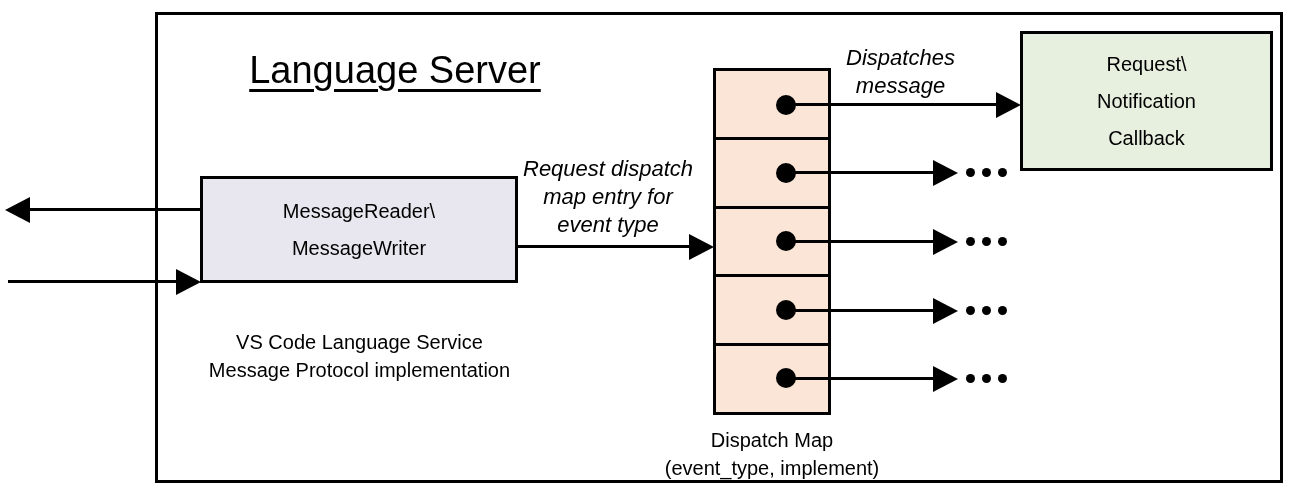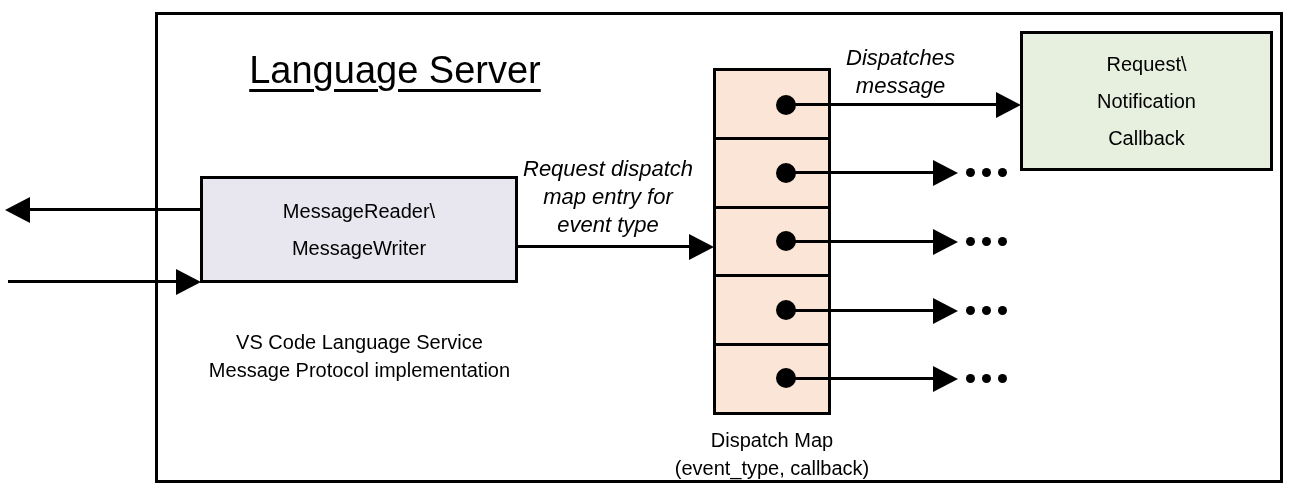--- a/index.html
+++ b/index.html
@@ -67,21 +67,21 @@
 event type</div>
 
   <div id="dispatch-map" class="abs">
     <div class="cell"></div>
     <div class="cell"></div>
     <div class="cell"></div>
     <div class="cell"></div>
     <div class="cell"></div>
   </div>
   <div id="map-caption" class="abs caption pre center">Dispatch Map
-(event_type, callback)</div>
+(event_type, implement)</div>
 
   <div class="abs dot" style="left:776px;top:95px;"></div>
   <div class="abs dot" style="left:776px;top:163px;"></div>
   <div class="abs dot" style="left:776px;top:231px;"></div>
   <div class="abs dot" style="left:776px;top:300px;"></div>
   <div class="abs dot" style="left:776px;top:368px;"></div>
 
   <div class="abs hline" style="left:786px;top:103px;width:210px;"></div>
   <div class="abs ah-r" style="left:996px;top:92px;"></div>
   <div id="dispatch-label" class="abs lbl-italic pre center">Dispatches

